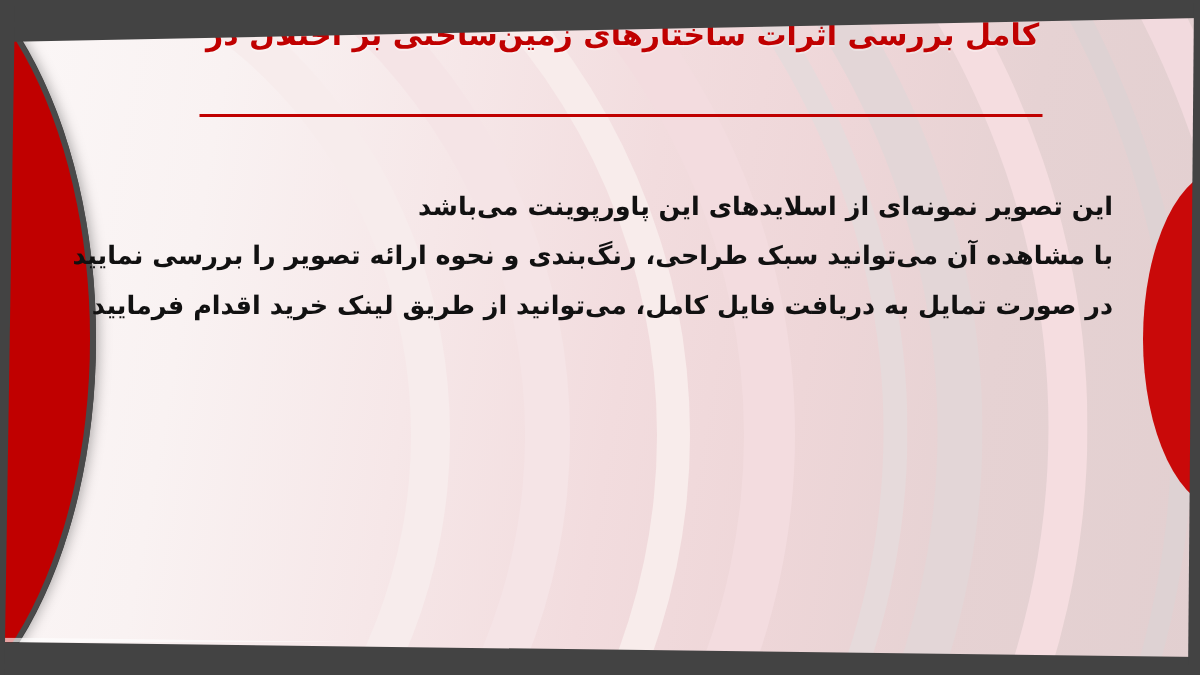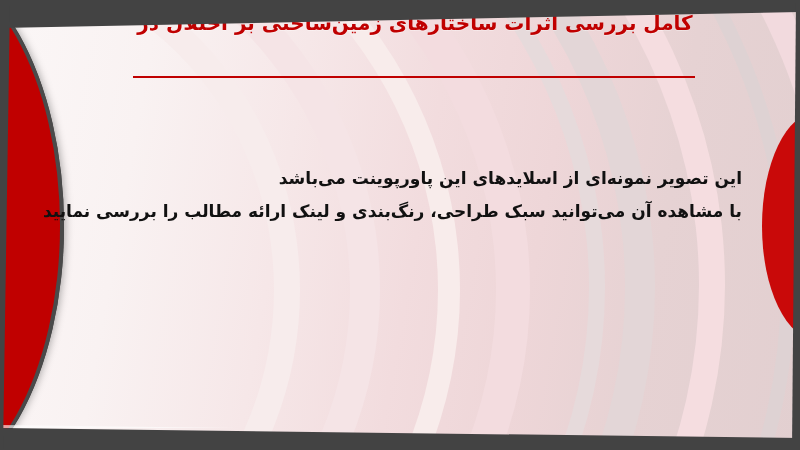--- a/index.html
+++ b/index.html
@@ -148,21 +148,20 @@
     border-top: 2px solid #c00000;
   }
 
   .body-block {
     position: absolute;
     left: 70px;
     top: 122px;
     width: 672px;
     text-align: right;
     direction: rtl;
-    margin-top: 40px;
   }
   .body-line {
     color: #111111;
     font-size: 17px;
     font-weight: bold;
     line-height: 33px;
     white-space: nowrap;
   }
 </style>
 </head>
@@ -193,21 +192,22 @@
     <div class="right-lens"></div>
     <div class="right-lens2"></div>
 
     <div class="title-block">
       <div class="title-line">کامل بررسی اثرات ساختارهای زمین‌ساختی بر اختلال در</div>
     </div>
     <div class="title-rule"></div>
 
     <div class="body-block">
       <div class="body-line">این تصویر نمونه‌ای از اسلایدهای این پاورپوینت می‌باشد</div>
-      <div class="body-line">با مشاهده آن می‌توانید سبک طراحی، رنگ‌بندی و لینک ارائه مطالب را بررسی نمایید</div>
+      <div class="body-line">با مشاهده آن می‌توانید سبک طراحی، رنگ‌بندی و نحوه ارائه تصویر را بررسی نمایید</div>
+      <div class="body-line">در صورت تمایل به دریافت فایل کامل، می‌توانید از طریق لینک خرید اقدام فرمایید</div>
     </div>
 
     <div class="band-top"></div>
     <div class="band-bottom-hi"></div>
     <div class="band-bottom"></div>
     <div class="band-left-edge"></div>
     <div class="band-right-edge"></div>
 
   </div>
 </div>

